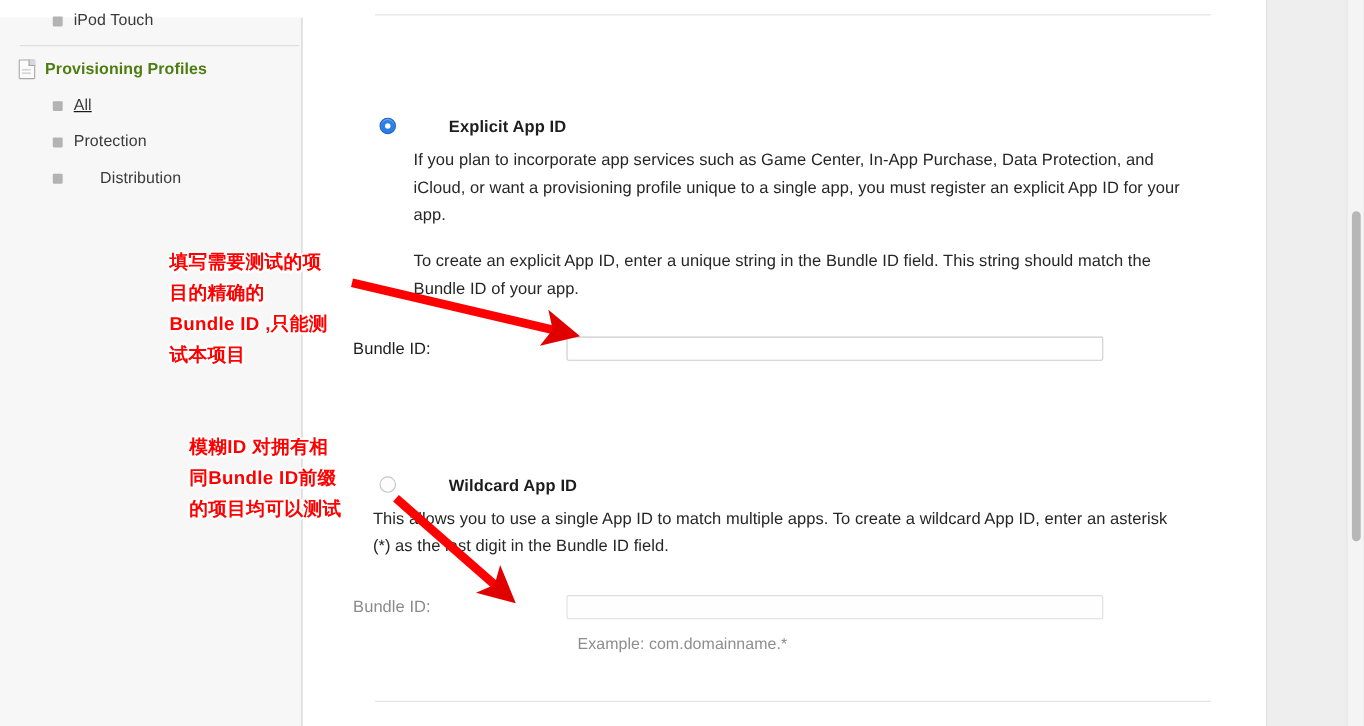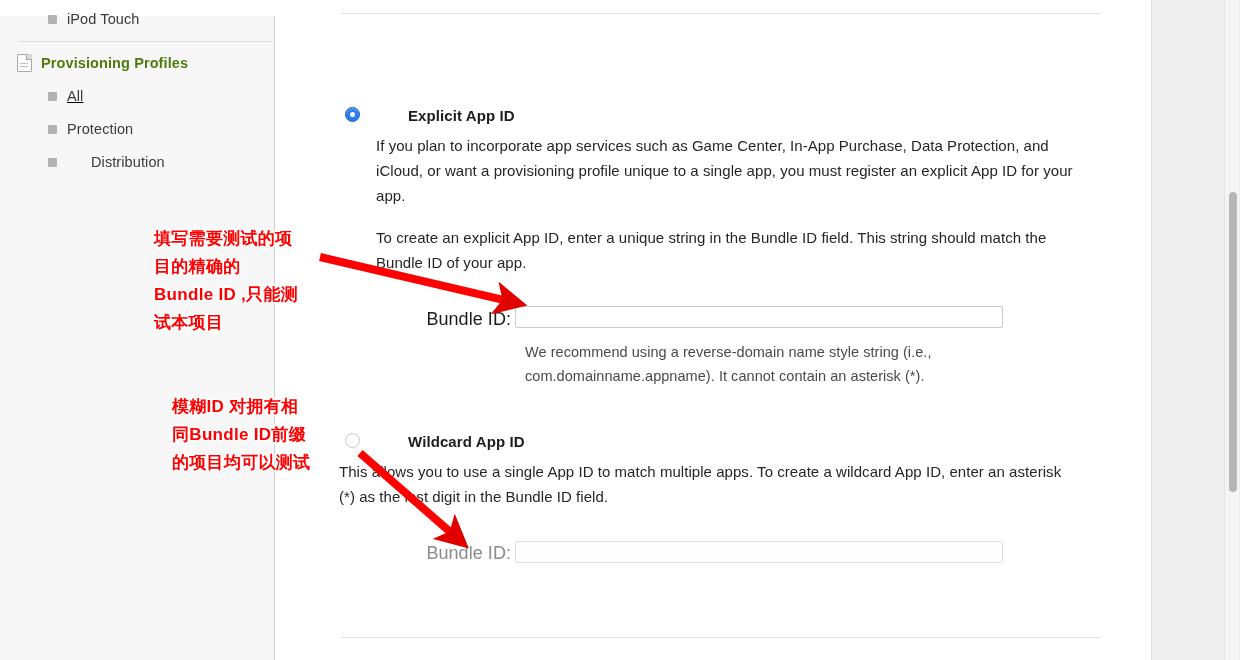--- a/index.html
+++ b/index.html
@@ -142,23 +142,23 @@
   .body-text {
     position: absolute;
     font-size: 15px;
     line-height: 25px;
     color: #262626;
     letter-spacing: .05px;
   }
 
   .field-label {
     position: absolute;
-    font-size: 18px;
+    font-size: 15px;
     color: #1d1d1d;
-    text-align: right;
+    text-align: left;
     letter-spacing: .05px;
   }
   .field-label.muted { color: #8b8b8b; }
 
   .text-input {
     position: absolute;
     height: 22px;
     background: #ffffff;
     border: 1px solid #cccccc;
     border-radius: 2px;
@@ -274,30 +274,30 @@
     <div class="radio-outer on" style="left:54px; top:107px;"></div>
     <div class="opt-title" style="left:85px; top:107px;">Explicit App ID</div>
 
     <div class="body-text" style="left:85px; top:225px; width:680px;">To create an explicit App ID, enter a unique string in the Bundle ID field. This string should match the Bundle ID of your app.</div>
 
     <div class="body-text" style="left:85px; top:133px; width:700px;">If you plan to incorporate app services such as Game Center, In-App Purchase, Data Protection, and iCloud, or want a provisioning profile unique to a single app, you must register an explicit App ID for your app.</div>
 
     <div class="field-label" style="left:30px; top:309px; width:190px;">Bundle ID:</div>
     <input class="text-input" type="text" style="left: 224px; top: 306px; width: 488px;" value="" placeholder="">
 
-    <div class="hint" style="left:234px; top:340px; width:560px;">We recommend using a reverse-domain name style string (i.e., com.domainname.appname). It cannot contain an asterisk (*).</div>
 
     <div class="radio-outer off" style="left:54px; top:433px;"></div>
     <div class="opt-title" style="left:85px; top:433px;text-align:center;">Wildcard App ID</div>
 
     <div class="body-text" style="left:48px; top:459px; width:730px;">This allows you to use a single App ID to match multiple apps. To create a wildcard App ID, enter an asterisk (*) as the last digit in the Bundle ID field.</div>
 
     <div class="field-label muted" style="left:30px; top:543px; width:190px;">Bundle ID:</div>
     <input class="text-input dim" type="text" style="left: 224px; top: 541px; width: 488px;" value="" disabled="" placeholder="">
 
+    <div class="hint muted" style="left:234px; top:574px; width:560px;">Example: com.domainname.*</div>
 
     <div class="hrule" style="top:637px;"></div>
   </div>
 
   <div id="right-gutter">
     <div id="scroll-track">
       <div id="scroll-thumb" style="top: 192px; height: 300px;"></div>
     </div>
   </div>
 

